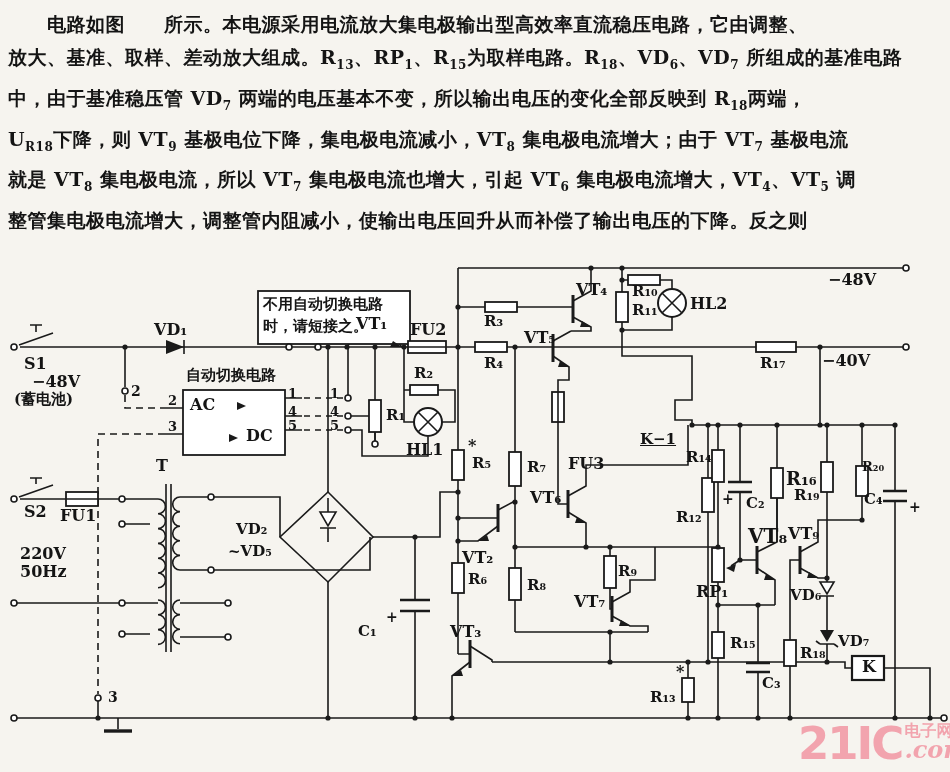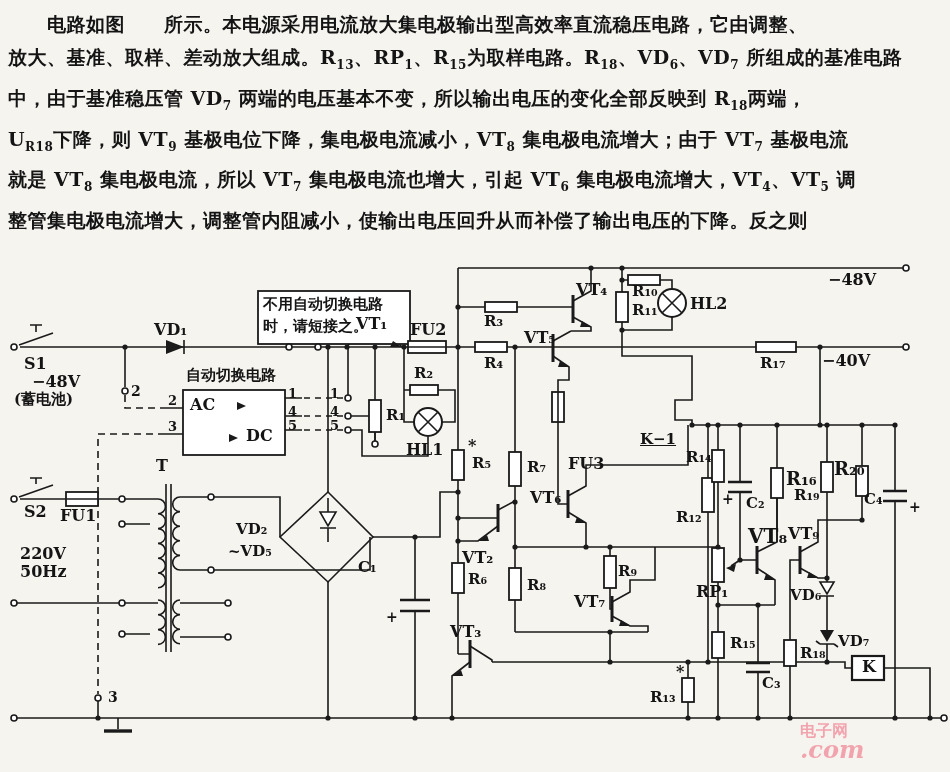--- a/index.html
+++ b/index.html
@@ -339,21 +339,21 @@
       <div class="slabel" style="left: 640px; top: 432px; font-size: 15px; text-decoration: underline;">K−1</div>
       <div class="slabel" style="left: 468px; top: 438px; font-size: 16px;">*</div>
       <div class="slabel" style="left: 472px; top: 456px; font-size: 15px;">R₅</div>
       <div class="slabel" style="left: 527px; top: 460px; font-size: 15px;">R₇</div>
       <div class="slabel" style="left: 686px; top: 450px; font-size: 15px;">R₁₄</div>
       <div class="slabel" style="left: 676px; top: 510px; font-size: 15px;">R₁₂</div>
       <div class="slabel" style="left: 722px; top: 492px; font-size: 14px;">+</div>
       <div class="slabel" style="left: 746px; top: 496px; font-size: 15px;">C₂</div>
       <div class="slabel" style="left: 786px; top: 470px; font-size: 18px;">R₁₆</div>
       <div class="slabel" style="left: 794px; top: 488px; font-size: 15px;">R₁₉</div>
-      <div class="slabel" style="left: 834px; top: 460px; font-size: 18px;">R₂₀</div>
+      <div class="slabel" style="left: 834px; top: 460px; font-size: 13px; padding-left: 28px;">R₂₀</div>
       <div class="slabel" style="left: 864px; top: 492px; font-size: 15px;">C₄</div>
       <div class="slabel" style="left: 909px; top: 500px; font-size: 14px;">+</div>
       <div class="slabel" style="left: 462px; top: 550px; font-size: 16px;">VT₂</div>
       <div class="slabel" style="left: 468px; top: 572px; font-size: 15px;">R₆</div>
       <div class="slabel" style="left: 530px; top: 490px; font-size: 16px;">VT₆</div>
       <div class="slabel" style="left: 527px; top: 578px; font-size: 15px;">R₈</div>
       <div class="slabel" style="left: 618px; top: 564px; font-size: 15px;">R₉</div>
       <div class="slabel" style="left: 574px; top: 594px; font-size: 16px;">VT₇</div>
       <div class="slabel" style="left: 748px; top: 526px; font-size: 20px;">VT₈</div>
       <div class="slabel" style="left: 788px; top: 526px; font-size: 16px;">VT₉</div>
@@ -367,25 +367,26 @@
       <div class="slabel" style="left: 676px; top: 664px; font-size: 16px;">*</div>
       <div class="slabel" style="left: 650px; top: 690px; font-size: 15px;">R₁₃</div>
       <div class="slabel" style="left: 450px; top: 624px; font-size: 16px;">VT₃</div>
       <div class="slabel" style="left: 156px; top: 458px; font-size: 16px;">T</div>
       <div class="slabel" style="left: 24px; top: 504px; font-size: 16px;">S2</div>
       <div class="slabel" style="left: 60px; top: 508px; font-size: 16px;">FU1</div>
       <div class="slabel" style="left: 20px; top: 546px; font-size: 16px;">220V</div>
       <div class="slabel" style="left: 20px; top: 564px; font-size: 16px;">50Hz</div>
       <div class="slabel" style="left: 236px; top: 522px; font-size: 15px;">VD₂</div>
       <div class="slabel" style="left: 228px; top: 544px; font-size: 15px;">~VD₅</div>
-      <div class="slabel" style="left: 358px; top: 560px; font-size: 15px;">C₁</div>
+      <div class="slabel" style="left: 358px; top: 624px; font-size: 15px;">C₁</div>
       <div class="slabel" style="left: 386px; top: 610px; font-size: 14px;">+</div>
       <div class="slabel" style="left: 108px; top: 690px; font-size: 14px;">3</div>
     </div>
 
   <div id="watermark">
+    <span class="wm-big">21IC</span>
     <span class="wm-col">
       <span class="wm-cn">电子网</span>
       <span class="wm-script">.com</span>
     </span>
   </div>
 
 </div>
 
 </body></html>

